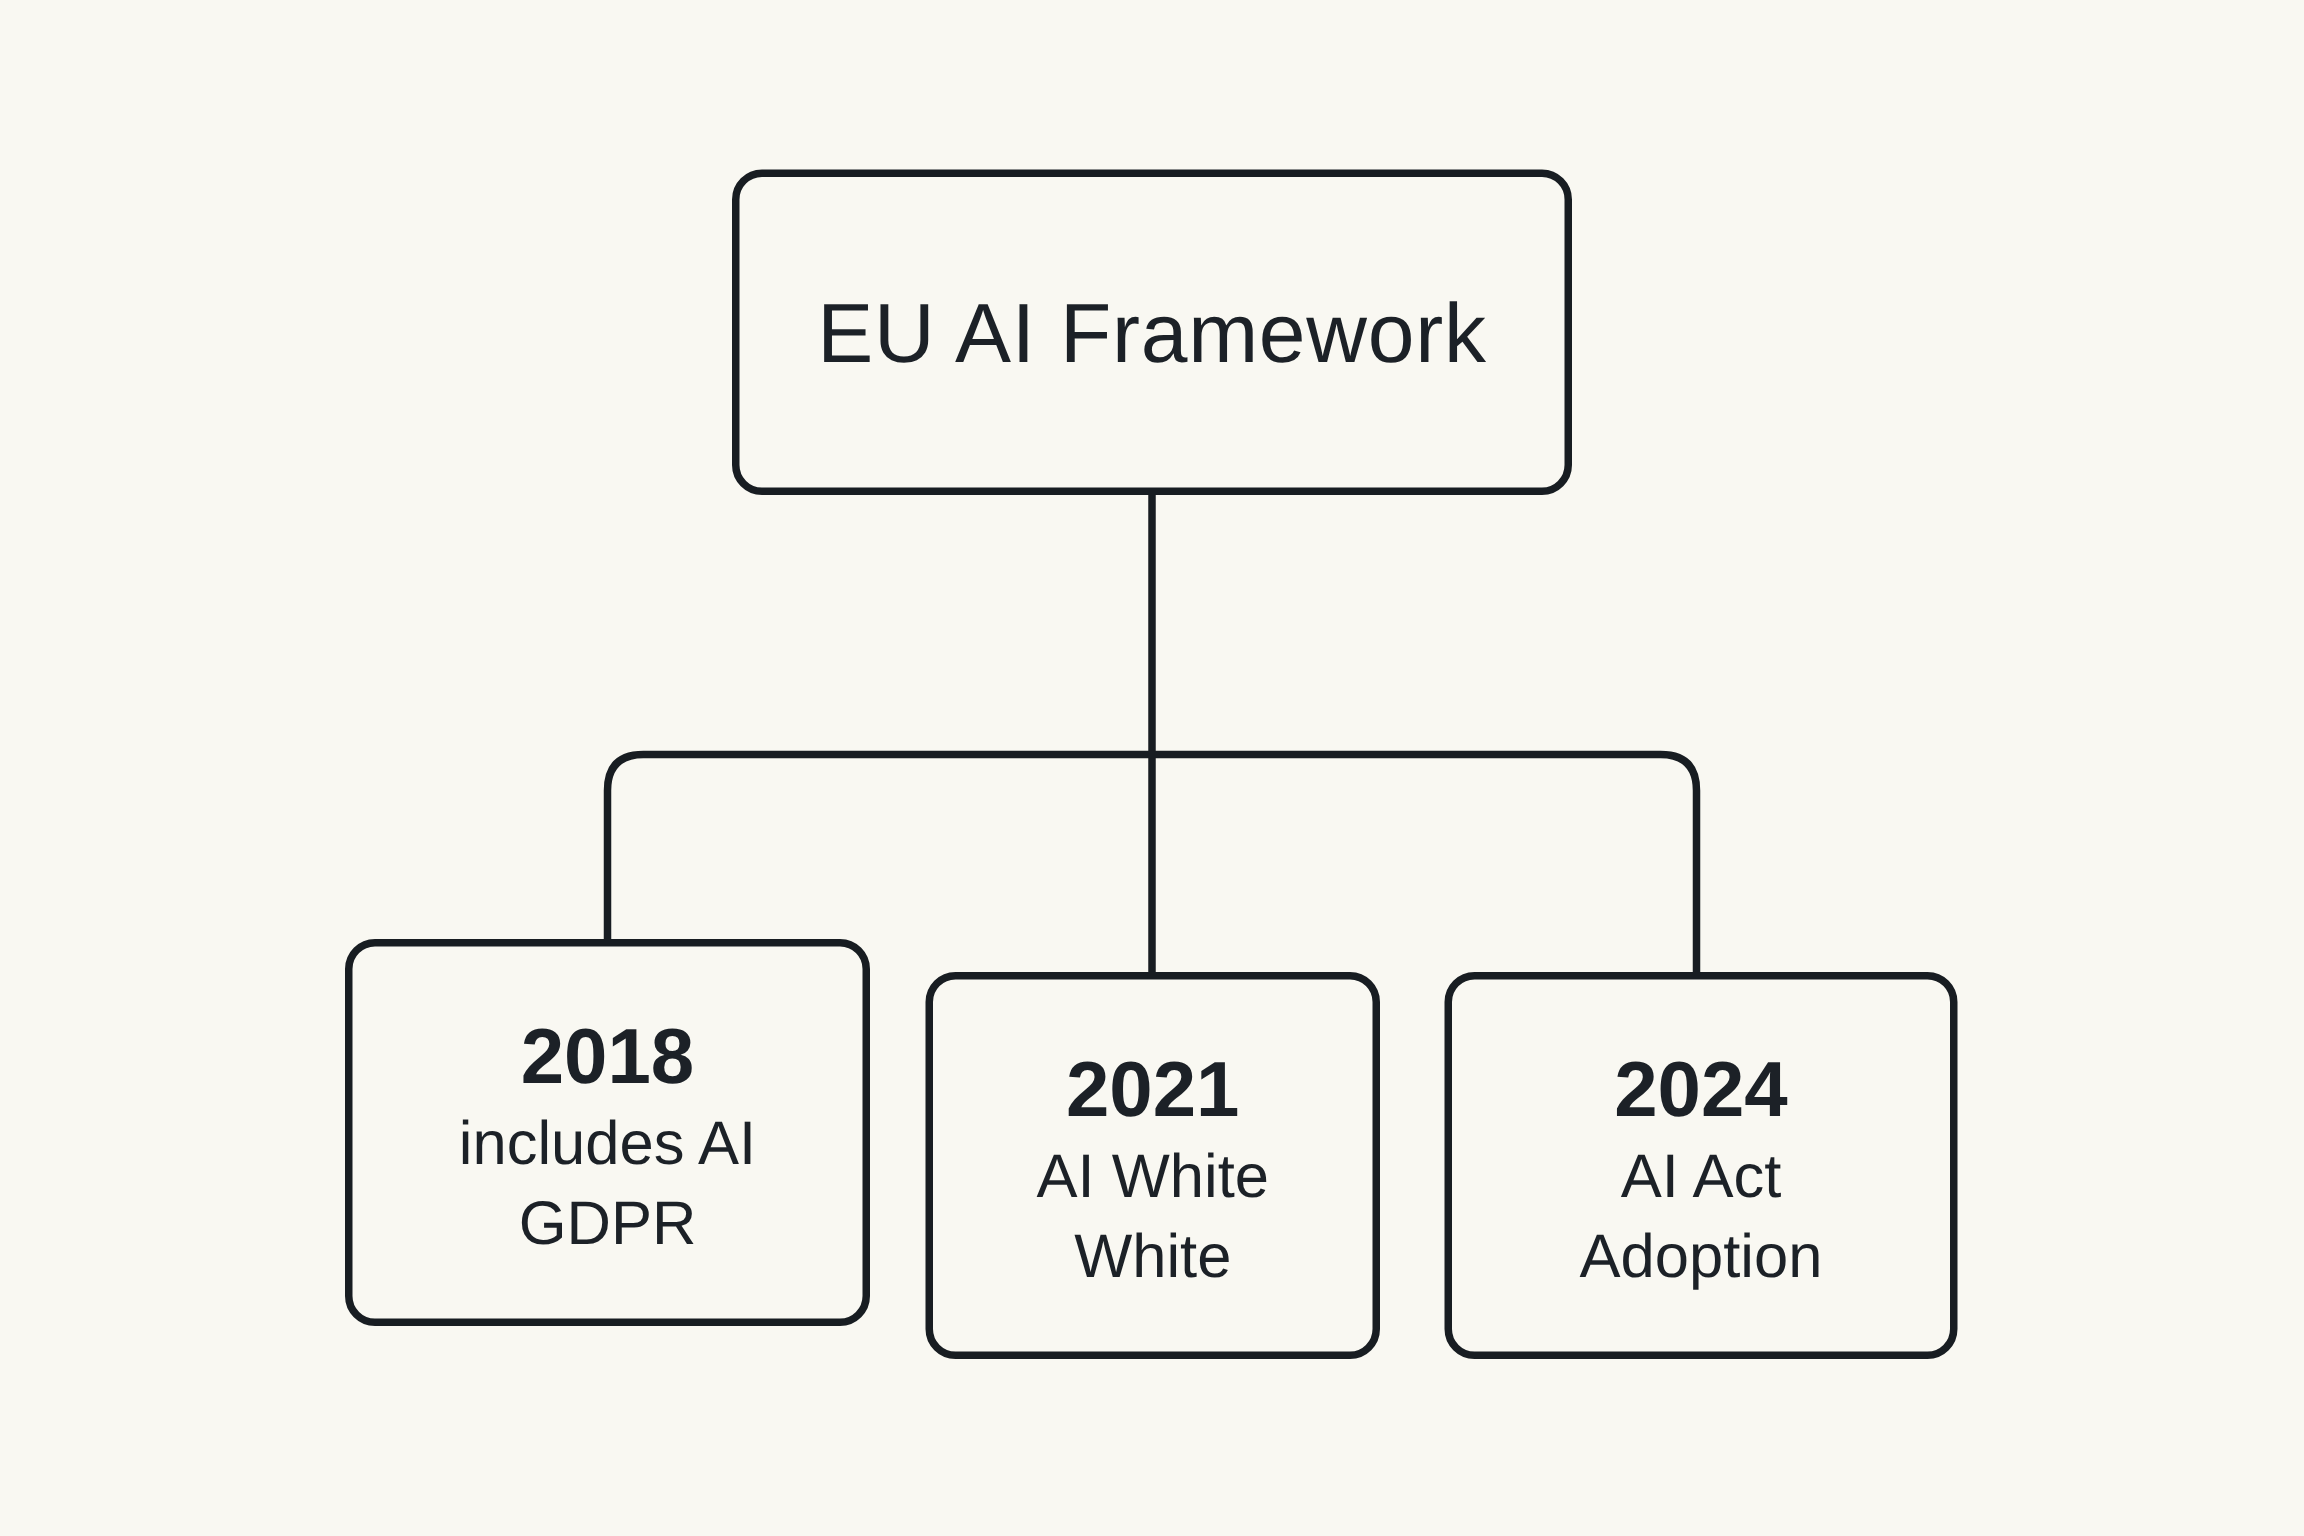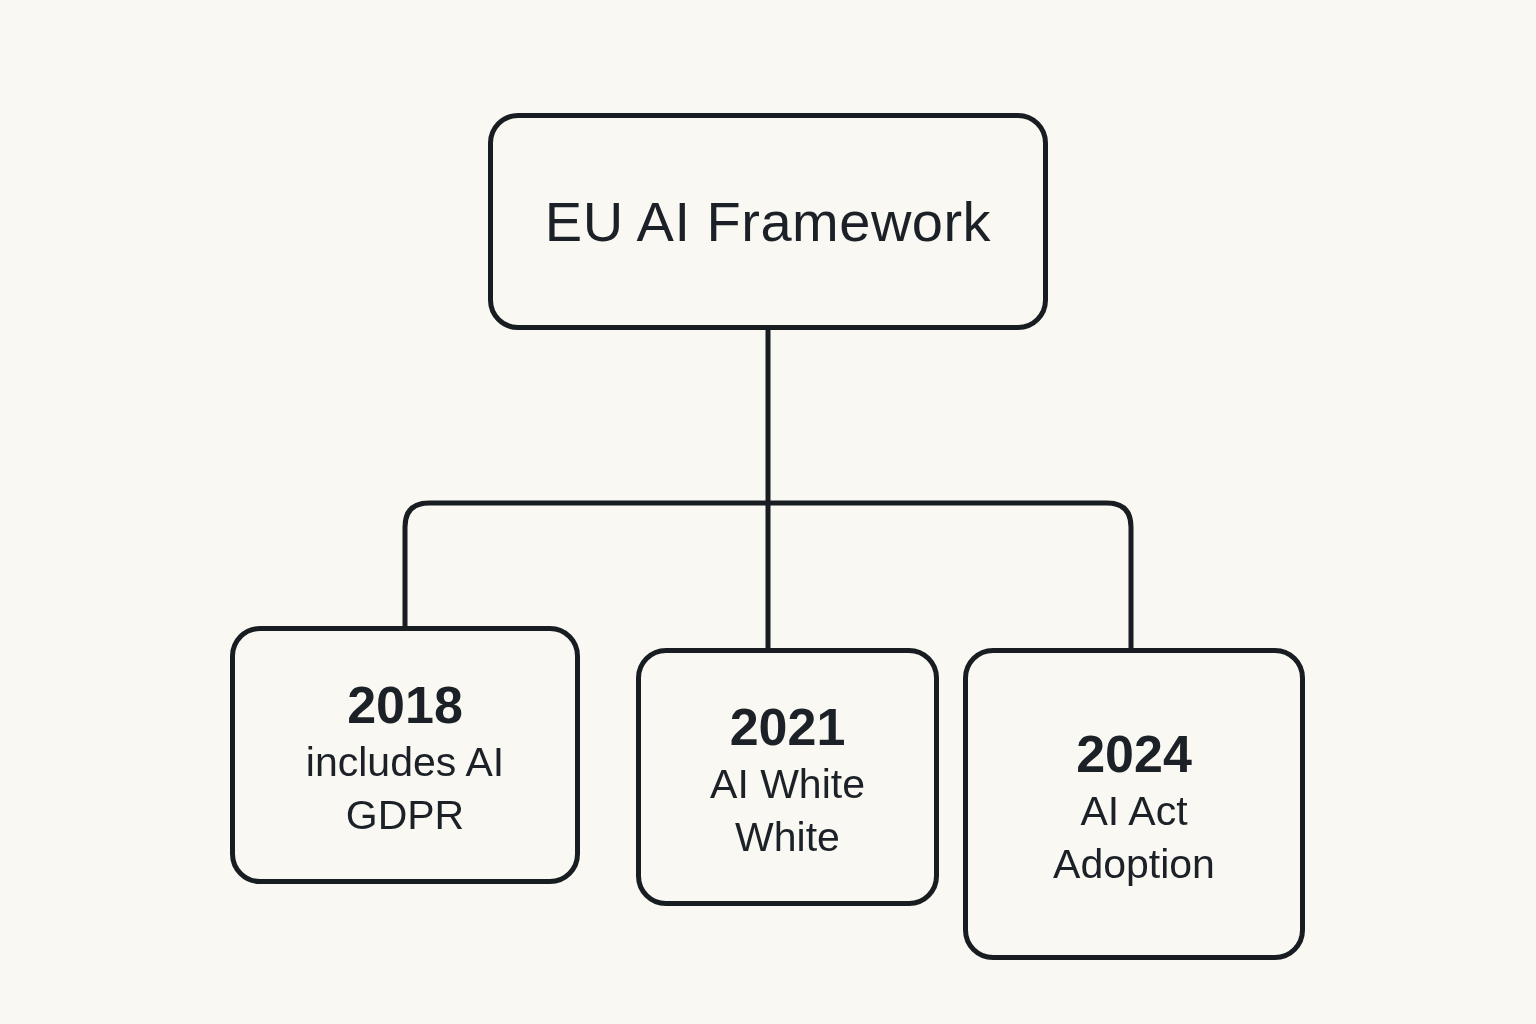--- a/index.html
+++ b/index.html
@@ -32,21 +32,21 @@
   }
   .connectors path {
     fill: none;
     stroke: var(--line);
     stroke-width: 5;
   }
   .node {
     position: absolute;
     box-sizing: border-box;
     border: 5px solid var(--line);
-    border-radius: 30px;
+    border-radius: 20px;
     background: var(--background);
     display: flex;
     flex-direction: column;
     align-items: center;
     justify-content: center;
     text-align: center;
   }
   .node.root {
     left: 488px;
     top: 113px;
@@ -56,22 +56,22 @@
   .root-label {
     font-size: 56px;
     font-weight: 500;
     letter-spacing: 0.5px;
     white-space: nowrap;
   }
   .node.child {
     padding-top: 8px;
   }
   .child-0 { left: 230px; top: 626px; width: 350px; height: 258px; }
-  .child-1 { left: 636px; top: 648px; width: 303px; height: 258px; }
-  .child-2 { left: 963px; top: 648px; width: 342px; height: 312px; }
+  .child-1 { left: 617px; top: 648px; width: 303px; height: 258px; }
+  .child-2 { left: 963px; top: 648px; width: 342px; height: 258px; }
   .year {
     font-size: 52px;
     font-weight: 700;
     line-height: 1.15;
     white-space: nowrap;
   }
   .desc-line {
     font-size: 41px;
     font-weight: 400;
     line-height: 1.3;

